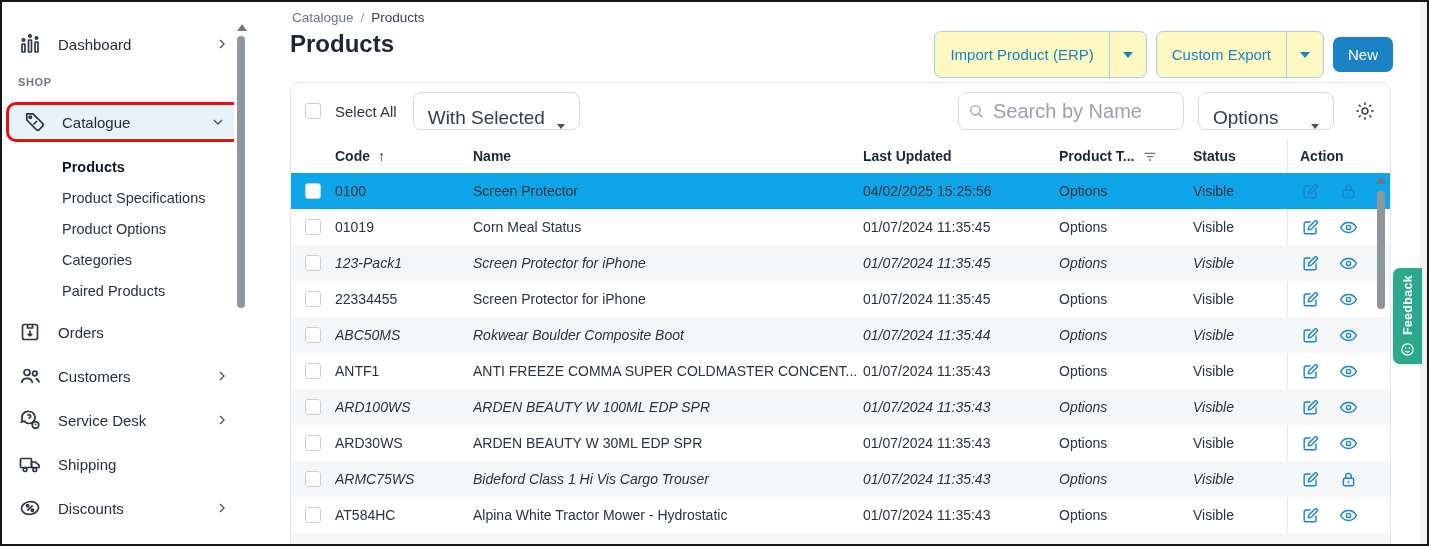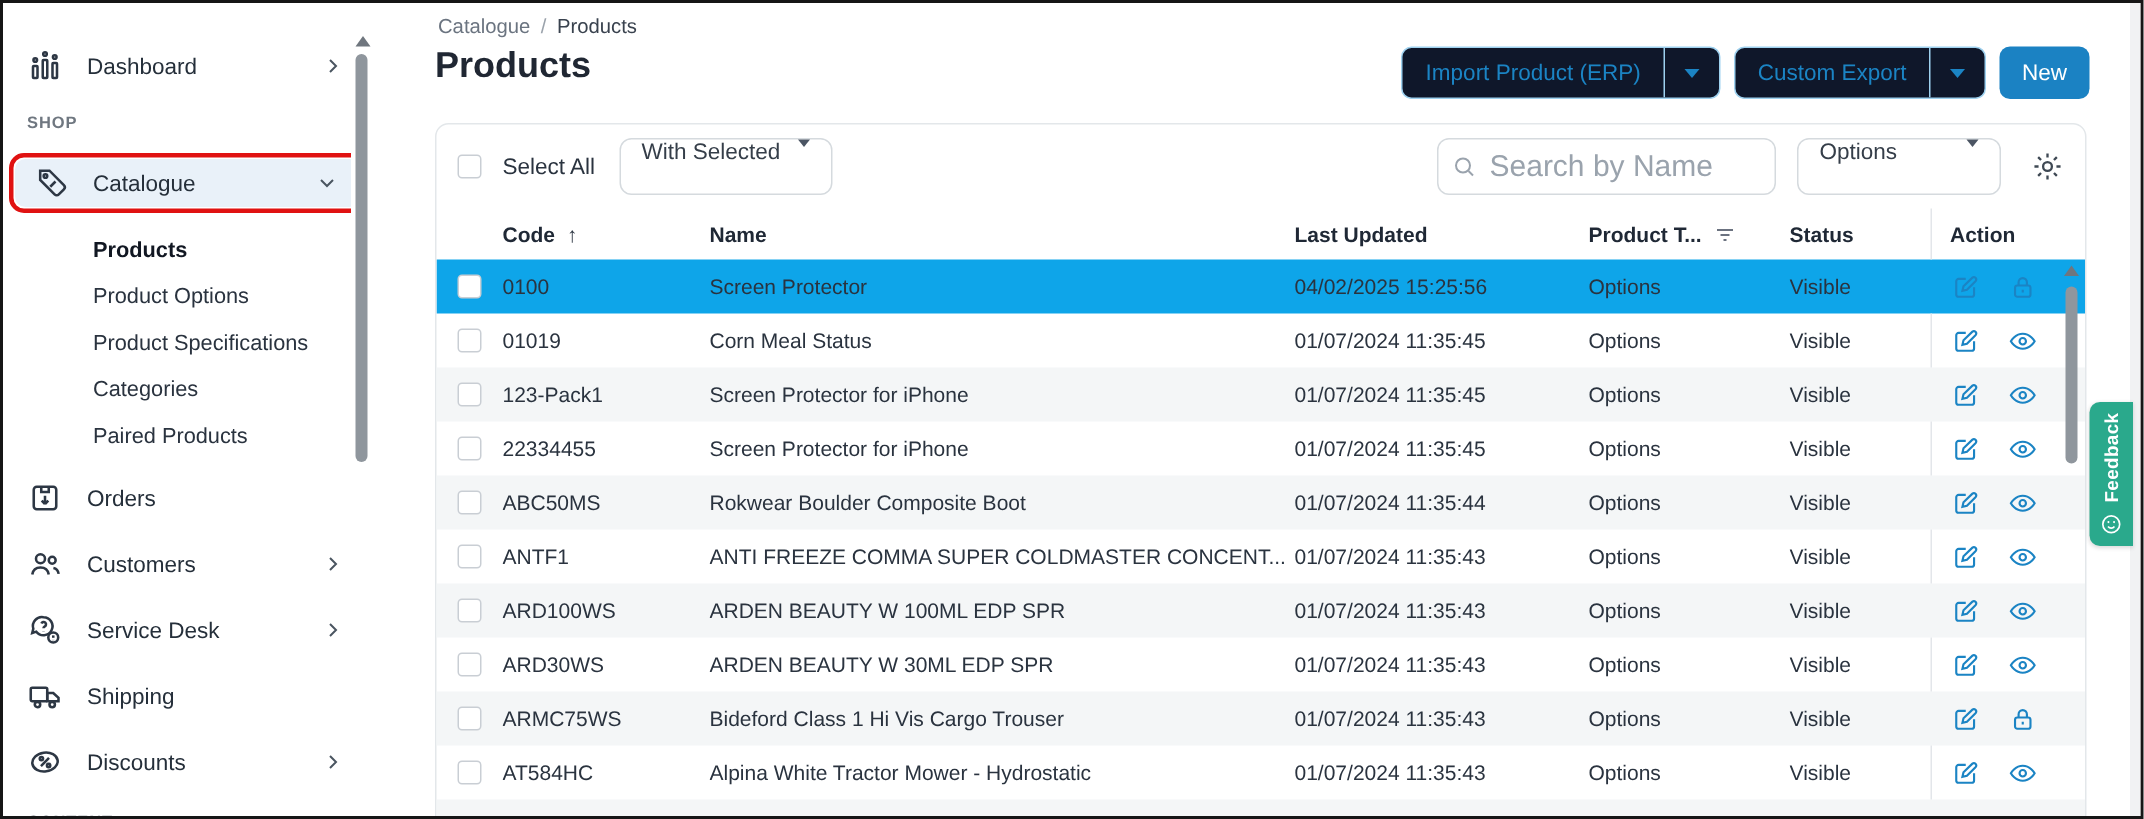--- a/index.html
+++ b/index.html
@@ -32,51 +32,51 @@
 
   
   .main { position:absolute; left:260px; top:0; right:0; bottom:0; }
   .breadcrumb { padding:8px 0 0 30px; font-size:13.5px; display:flex; gap:7px; }
   .breadcrumb .b1 { color:#6b7480; }
   .breadcrumb .sep { color:#9aa2ab; }
   .breadcrumb .b2 { color:#39424e; }
   .page-title { padding:5px 0 0 28px; font-size:24px; font-weight:700; color:#202733; }
 
   .header-actions { position:absolute; top:29px; right:34px; display:flex; gap:9px; align-items:center; }
-  .split-btn { display:flex; border:1px solid #9ed1ef; border-radius:7px; overflow:hidden; background:#0f172a; height:35px; }
+  .split-btn { display:flex; border:1px solid #9ed1ef; border-radius:7px; overflow:hidden; background:#fef9c3; height:47px; }
   .split-btn .main-seg { padding:0 15px; display:flex; align-items:center; color:#1b84c4; font-size:15px; font-weight:500; cursor:pointer; }
   .split-btn .caret-seg { width:37px; display:flex; align-items:center; justify-content:center; border-left:1px solid #9ed1ef; cursor:pointer; }
   .caret { width:0; height:0; border-left:5px solid transparent; border-right:5px solid transparent; border-top:6px solid #1b84c4; }
   .btn-primary { height:35px; background:#1b82c3; color:#fff; border:none; border-radius:7px; padding:0 15px; font-size:15px; font-weight:500; font-family:inherit; cursor:pointer; }
 
   .card { position:absolute; left:28px; right:36px; top:80px; bottom:-8px; border:1px solid #e3e7ea; border-radius:9px; background:#fff; overflow:hidden; }
 
   
   .toolbar { height:56px; display:flex; align-items:center; padding:0 14px; gap:14px; }
   .cb { width:16px; height:16px; border:1.5px solid #c9ced4; border-radius:3px; background:#fff; display:inline-block; }
   .select-all-lbl { font-size:15px; color:#2a333f; }
-  .dd-btn { height:38px; border:1px solid #d5dade; border-radius:8px; background:#fff; display:flex; align-items:flex-start; gap:12px; padding:0 14px; font-size:15px; color:#353e49; cursor:pointer; }
+  .dd-btn { height:38px; border:1px solid #d5dade; border-radius:8px; background:#fff; display:flex; align-items:flex-end; gap:12px; padding:0 14px; font-size:19px; color:#353e49; cursor:pointer; }
   .dd-caret { width:0; height:0; border-left:4.5px solid transparent; border-right:4.5px solid transparent; border-top:5.5px solid #4b5563; }
   .toolbar .spacer { flex:1; }
   .search-box { position:relative; width:226px; height:38px; }
   .search-box input { width:100%; height:100%; border:1px solid #d5dade; border-radius:8px; padding:0 10px 0 34px; font-size:20px; font-family:inherit; color:#b91c1c; outline:none; }
   .search-box input::placeholder { color:#9aa3ad; }
   .search-box .mag { position:absolute; left:10px; top:11px; width:16px; height:16px; color:#9aa3ad; }
   .options-dd { width:136px; justify-content:space-between; }
   .gear { width:22px; height:22px; color:#3f4954; margin-left:6px; cursor:pointer; }
 
   
   .tgrid { display:grid; grid-template-columns:44px 138px 390px 196px 134px 94px 1fr; align-items:center; }
   .thead { height:34px; font-size:14px; font-weight:700; color:#1f2835; }
   .thead .hcell { display:flex; align-items:center; gap:8px; }
   .sort-arrow { font-size:14px; font-weight:600; color:#2b3440; }
   .filter-ic { width:16px; height:16px; color:#6b7280; }
   .action-col { border-left:1px solid #e3e6ea; height:100%; display:flex; align-items:center; padding-left:12px; }
   .trow { height:36px; font-size:14px; color:#2a333f; }
-  .trow.alt { background:#f4f6f7; }
+  .trow.alt { background:#f4f6f7;font-style:italic; }
   .trow.sel { background:#0ea5e9; }
   .trow.partial { height:15px; }
   .td { overflow:hidden; white-space:nowrap; text-overflow:ellipsis; height:100%; display:flex; align-items:center; }
   .cbcell { justify-content:center; }
   .actions { gap:19px; padding-left:13px; border-left:1px solid #e3e6ea; }
   .trow.sel .actions, .trow.alt .actions { border-left-color:transparent; }
   .aicon { width:19px; height:19px; color:#1b84c4; cursor:pointer; }
   .aicon svg { width:19px; height:19px; }
 
   
@@ -129,22 +129,22 @@
       <span class="chev">
         <svg viewBox="0 0 24 24" fill="none" stroke="currentColor" stroke-width="2">
             <path d="M6 9l6 6 6-6"></path>
           </svg>
       </span>
     </div>
   </div>
 
   <div class="sub-list">
     <div class="sub-item current">Products</div>
+    <div class="sub-item">Product Specifications</div>
     <div class="sub-item">Product Options</div>
-    <div class="sub-item">Product Specifications</div>
     <div class="sub-item">Categories</div>
     <div class="sub-item">Paired Products</div>
   </div>
 
   <div class="nav-group">
     <div class="nav-item tall">
       <span class="icon">
         <svg viewBox="0 0 24 24" fill="none" stroke="currentColor" stroke-width="1.7">
           <rect x="4.5" y="4.5" width="15" height="15" rx="2"></rect>
             <path d="M9.5 4.5V8h5V4.5"></path>

